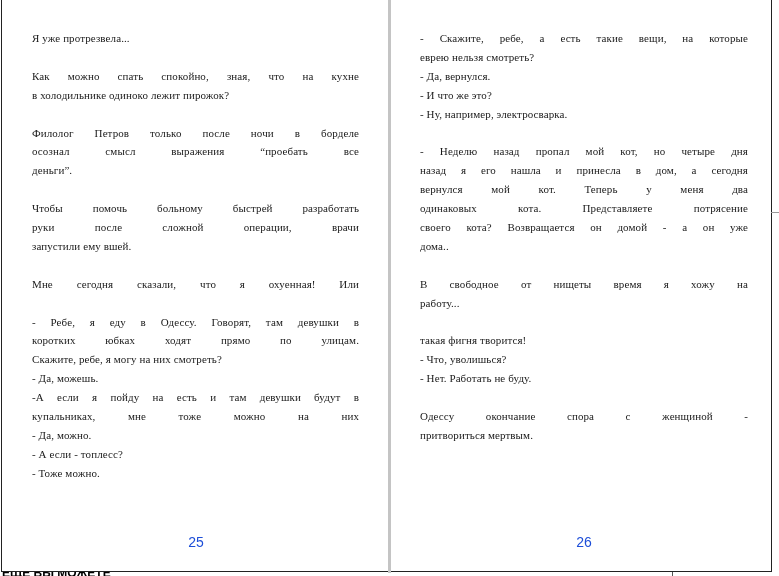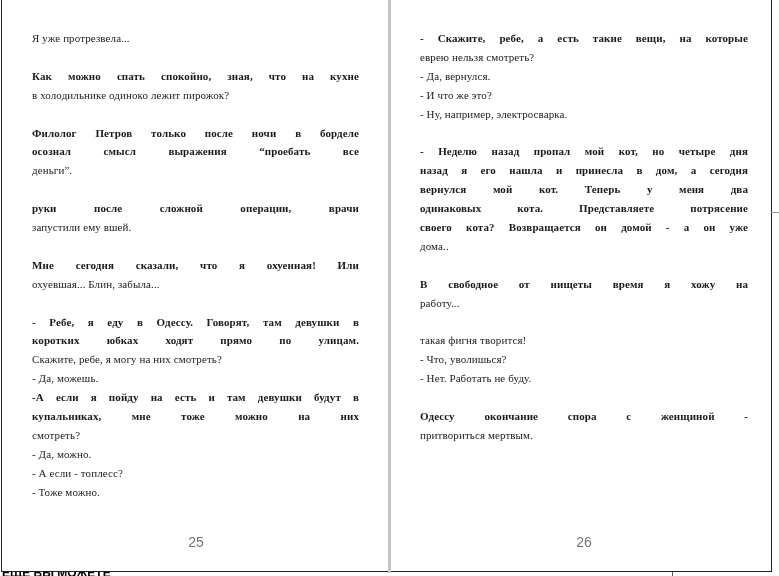--- a/index.html
+++ b/index.html
@@ -47,27 +47,27 @@
       font-size: 11px;
       line-height: 18.9px;
       text-align: justify;
       letter-spacing: 0.1px;
     }
     .page.left .text { left: 30px; width: 327px; }
     .page.right .text { left: 29px; width: 328px; }
     .para { margin: 0 0 18.9px 0; }
     .para:last-child { margin-bottom: 0; }
     .line { display: block; }
-    .justify-last { text-align-last: justify; font-weight: bold; }
+    .justify-last { text-align-last: justify; }
     .page-num {
       position: absolute;
       top: 536px;
       font-family: "Liberation Sans", "DejaVu Sans", sans-serif;
       font-size: 14px;
-      color: #737373;
+      color: #1d4ed8;
       text-align: center;
       width: 40px;
     }
     .page.left .page-num { left: 174px; }
     .page.right .page-num { left: 173px; }
     .bottom-fragment {
       position: absolute;
       left: 2px;
       top: 572px;
       height: 6px;
@@ -109,35 +109,34 @@
       <p class="para">
         <span class="line justify-last">Как можно спать спокойно, зная, что на кухне</span>
         <span class="line">в холодильнике одиноко лежит пирожок?</span>
       </p>
       <p class="para">
         <span class="line justify-last">Филолог Петров только после ночи в борделе</span>
         <span class="line justify-last">осознал смысл выражения “проебать все</span>
         <span class="line">деньги”.</span>
       </p>
       <p class="para">
+        <span class="line justify-last">Чтобы помочь больному быстрей разработать</span>
         <span class="line justify-last">руки после сложной операции, врачи</span>
         <span class="line">запустили ему вшей.</span>
       </p>
       <p class="para">
         <span class="line justify-last">Мне сегодня сказали, что я охуенная! Или</span>
-        <span class="line">охуевшая... Блин, забыла...</span>
       </p>
       <p class="para">
         <span class="line justify-last">- Ребе, я еду в Одессу. Говорят, там девушки в</span>
         <span class="line justify-last">коротких юбках ходят прямо по улицам.</span>
         <span class="line">Скажите, ребе, я могу на них смотреть?</span>
         <span class="line">- Да, можешь.</span>
         <span class="line justify-last">-А если я пойду на есть и там девушки будут в</span>
         <span class="line justify-last">купальниках, мне тоже можно на них</span>
-        <span class="line">смотреть?</span>
         <span class="line">- Да, можно.</span>
         <span class="line">- А если - топлесс?</span>
         <span class="line">- Тоже можно.</span>
       </p>
     </div>
     <div class="page-num">25</div>
   </div>
 
   <div class="divider"></div>
 

